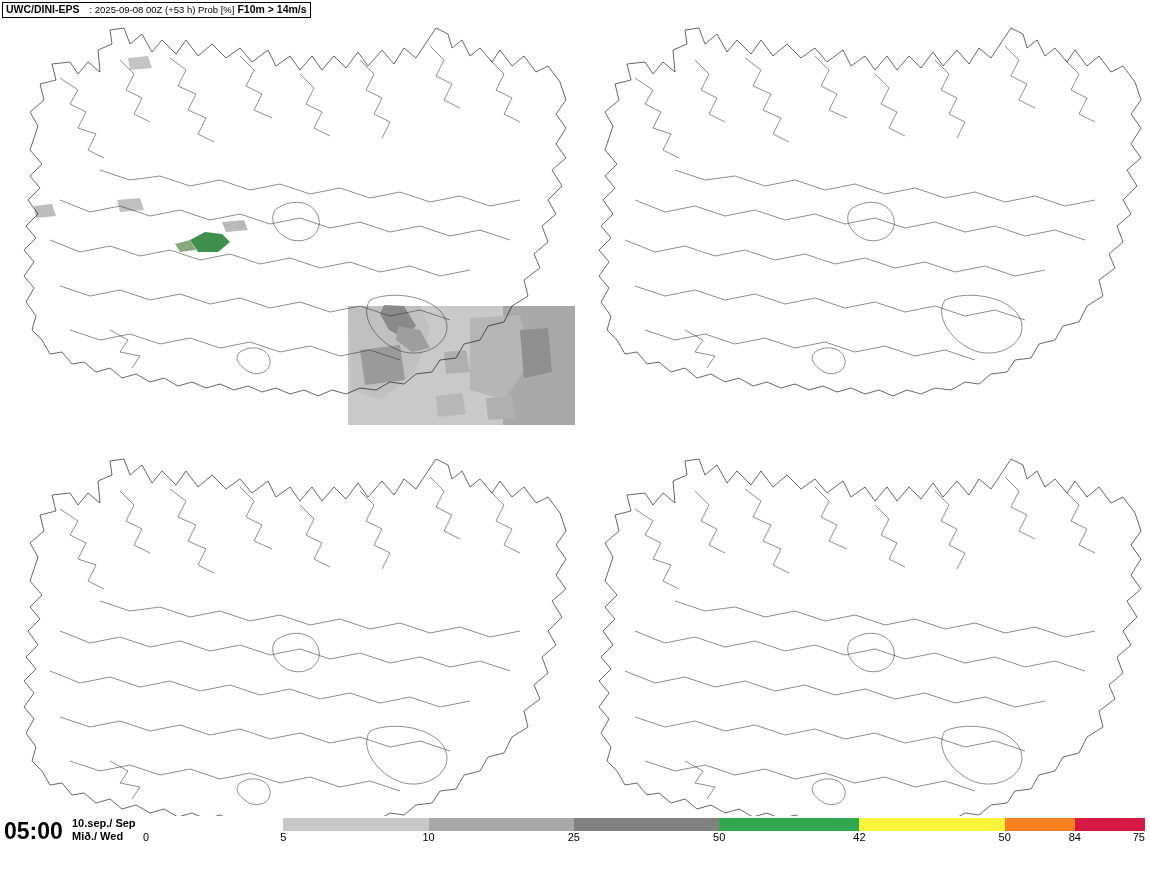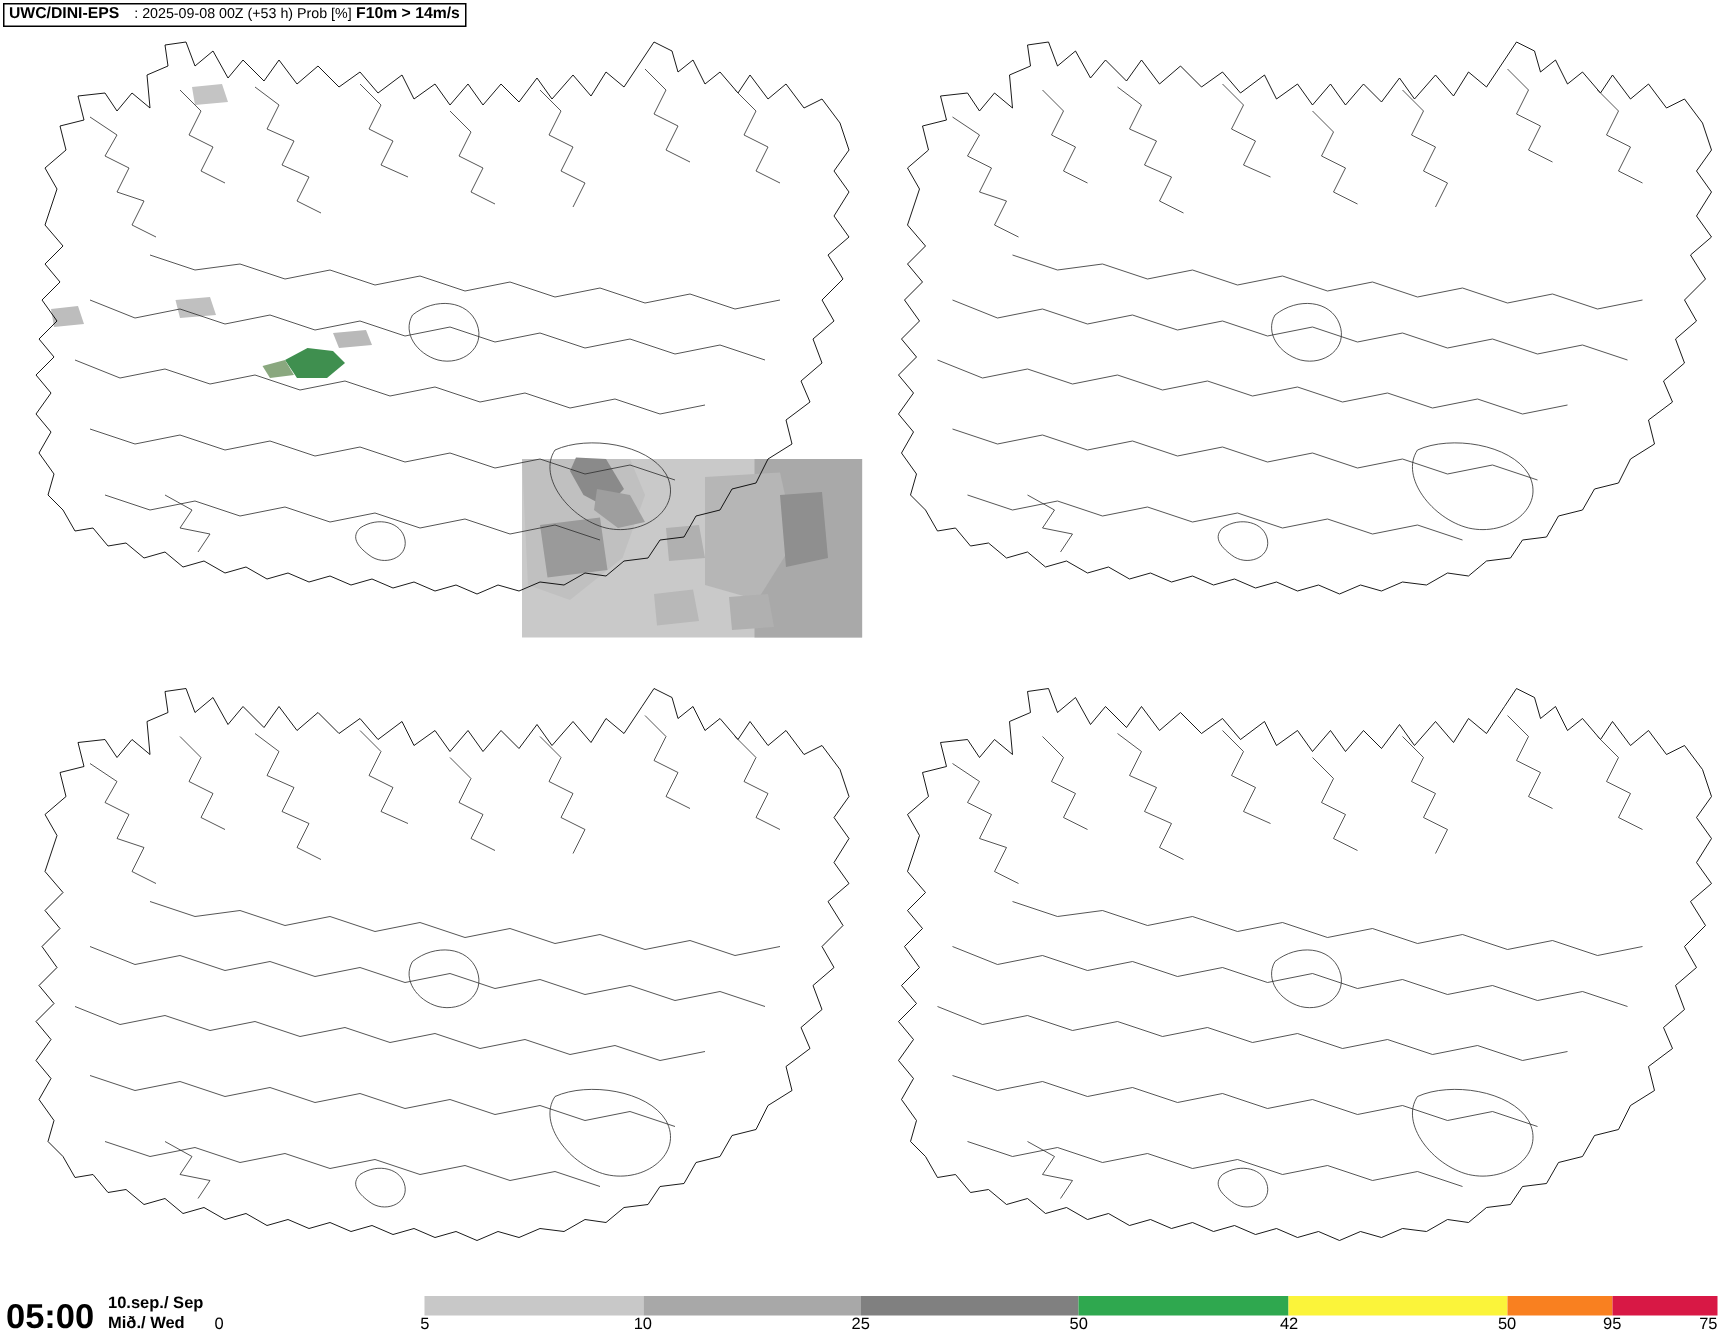--- a/index.html
+++ b/index.html
@@ -64,21 +64,21 @@
     top: 0;
     left: 0;
     width: 575px;
     height: 431px;
   }
 
   
   .footer {
     position: absolute;
     left: 0;
-    top: 862px;
+    top: 816px;
     width: 1150px;
     height: 29px;
     background: #ffffff;
   }
   .clock {
     position: absolute;
     left: 4px;
     top: 2px;
     font-size: 23px;
     font-weight: bold;
@@ -290,17 +290,17 @@
         <div class="seg" style="background: rgb(192, 58, 191); flex: 0 0 0%;"></div>
       </div>
     <div class="cbar-ticks" id="cbar-ticks">
         <div class="tick first" style="left: 0%;">0</div>
         <div class="tick" style="left: 14%;">5</div>
         <div class="tick" style="left: 28.5%;">10</div>
         <div class="tick" style="left: 43%;">25</div>
         <div class="tick" style="left: 57.5%;">50</div>
         <div class="tick" style="left: 71.5%;">42</div>
         <div class="tick" style="left: 86%;">50</div>
-        <div class="tick" style="left: 93%;">95</div>
+        <div class="tick" style="left: 93%;">84</div>
         <div class="tick last" style="left: 100%;">75</div>
       </div>
   </div>
 </div>
 
 </body></html>

